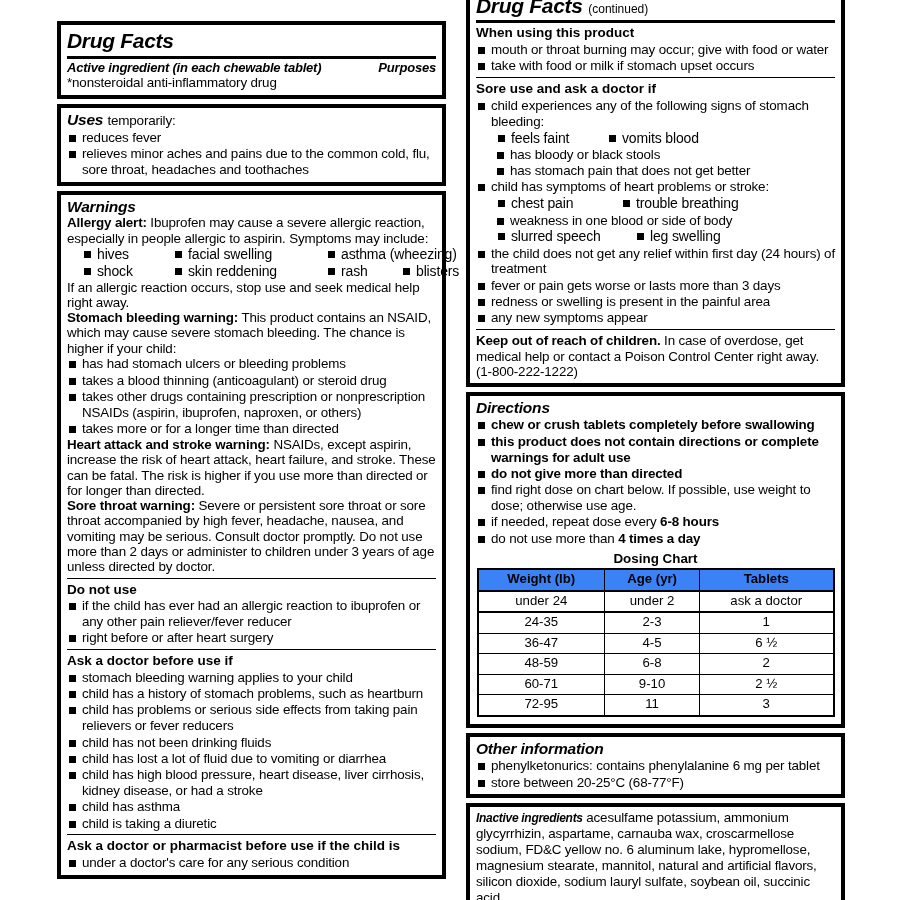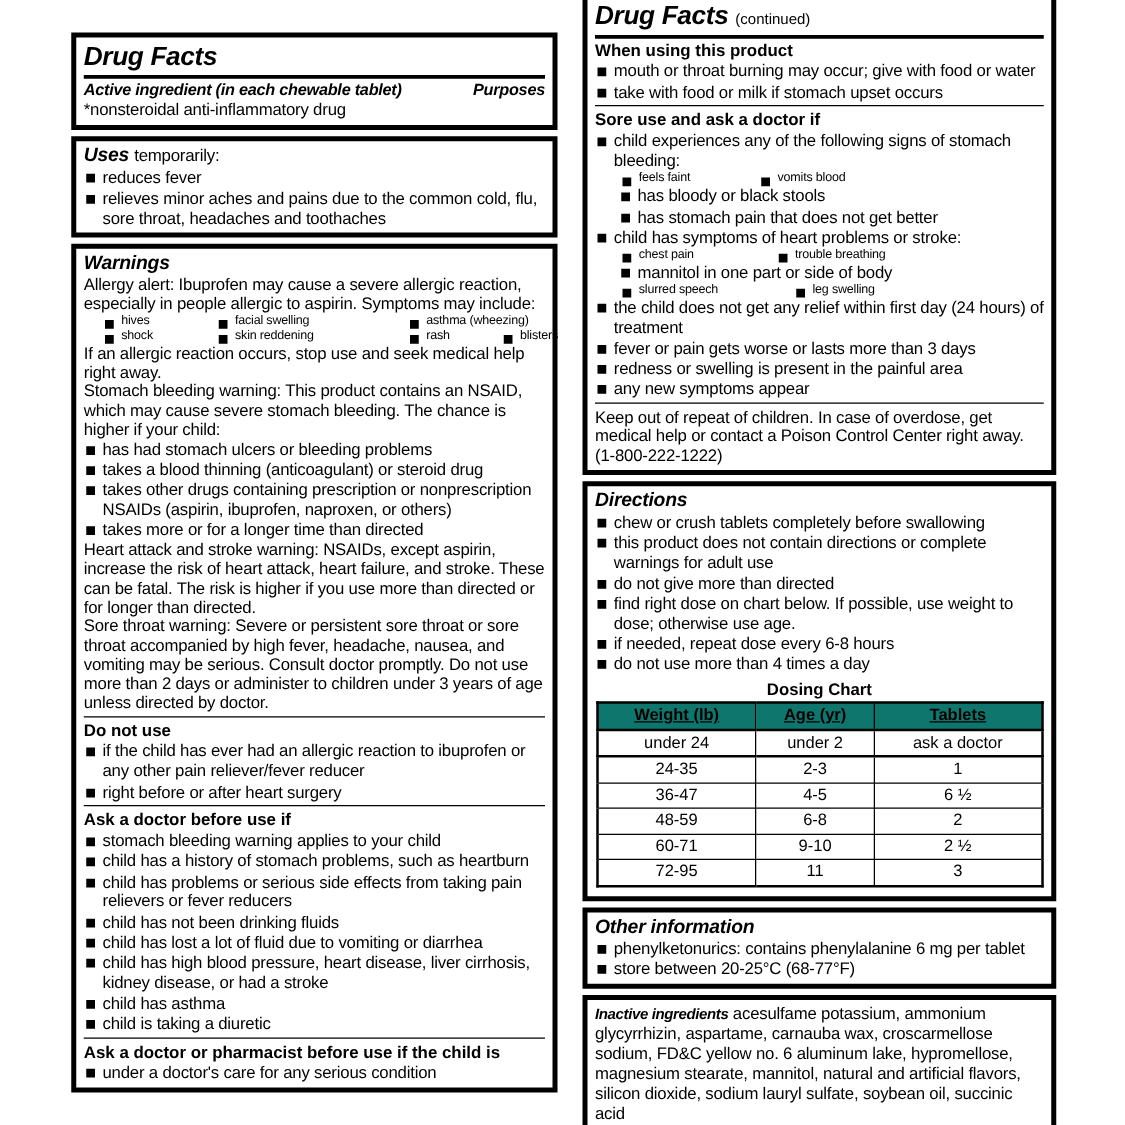--- a/index.html
+++ b/index.html
@@ -91,21 +91,21 @@
   }
   .ai-head .purposes { font-style: italic; }
 
   
   .txt {
     font-size: 13.4px;
     line-height: 1.18;
     letter-spacing: -0.15px;
   }
   .txt.tight { line-height: 1.14; }
-  .b { font-weight: normal; }
+  .b { font-weight: bold; }
 
   .dots { letter-spacing: -0.3px; }
 
   
   ul.bl {
     list-style: none;
     margin: 0;
     padding: 0;
   }
   ul.bl > li {
@@ -122,21 +122,21 @@
     left: 2px;
     top: 5px;
     width: 7px;
     height: 7px;
     background: #000;
   }
   ul.bl.nested {
     padding-left: 19px;
   }
   .inline-row {
-    font-size: 10px;
+    font-size: 14px;
     line-height: 1.2;
     letter-spacing: -0.15px;
     padding-left: 17px;
     display: flex;
   }
   .ib {
     position: relative;
     padding-left: 13px;
     white-space: nowrap;
   }
@@ -164,25 +164,24 @@
     font-size: 13.2px;
   }
   table.dosing th,
   table.dosing td {
     border: 1.5px solid #000;
     text-align: center;
     padding: 2px 2px 3px 2px;
     line-height: 1.1;
   }
   table.dosing th {
-    background: #0f766e;
+    background: #3b82f6;
     font-weight: bold;
     border-top: 2.5px solid #000;
     border-bottom: 2.5px solid #000;
-    text-decoration: underline;
   }
   table.dosing tr.thick-under td {
     border-bottom: 2.5px solid #000;
   }
   table.dosing tr:last-child td {
     border-bottom: 2.5px solid #000;
   }
   table.dosing td:first-child, table.dosing th:first-child { border-left: 2.5px solid #000; }
   table.dosing td:last-child, table.dosing th:last-child { border-right: 2.5px solid #000; }
 
@@ -319,36 +318,36 @@
         <li>has stomach pain that does not get better</li>
       </ul>
       <ul class="bl">
         <li>child has symptoms of heart problems or stroke:</li>
       </ul>
       <div class="inline-row" style="padding-left:22px">
         <span class="ib" style="min-width:112px">chest pain</span>
         <span class="ib">trouble breathing</span>
       </div>
       <ul class="bl nested">
-        <li>mannitol in one part or side of body</li>
+        <li>weakness in one blood or side of body</li>
       </ul>
       <div class="inline-row" style="padding-left:22px">
         <span class="ib" style="min-width:126px">slurred speech</span>
         <span class="ib">leg swelling</span>
       </div>
       <ul class="bl">
         <li>the child does not get any relief within first day (24 hours) of treatment</li>
         <li>fever or pain gets worse or lasts more than 3 days</li>
         <li>redness or swelling is present in the painful area</li>
         <li>any new symptoms appear</li>
       </ul>
 
       <div class="rule-thin"></div>
 
-      <div class="txt tight"><span class="b">Keep out of repeat of children.</span><span> In case of overdose, get medical help or contact a Poison Control Center right away. (1-800-222-1222)</span></div>
+      <div class="txt tight"><span class="b">Keep out of reach of children.</span><span> In case of overdose, get medical help or contact a Poison Control Center right away. (1-800-222-1222)</span></div>
     </div>
 
     <div class="panel">
       <div class="sec-head">Directions</div>
       <ul class="bl">
         <li class="b">chew or crush tablets completely before swallowing</li>
         <li class="b">this product does not contain directions or complete warnings for adult use</li>
         <li class="b">do not give more than directed</li>
         <li>find right dose on chart below. If possible, use weight to dose; otherwise use age.</li>
         <li><span>if needed, repeat dose every </span><span class="b">6-8 hours</span></li>

